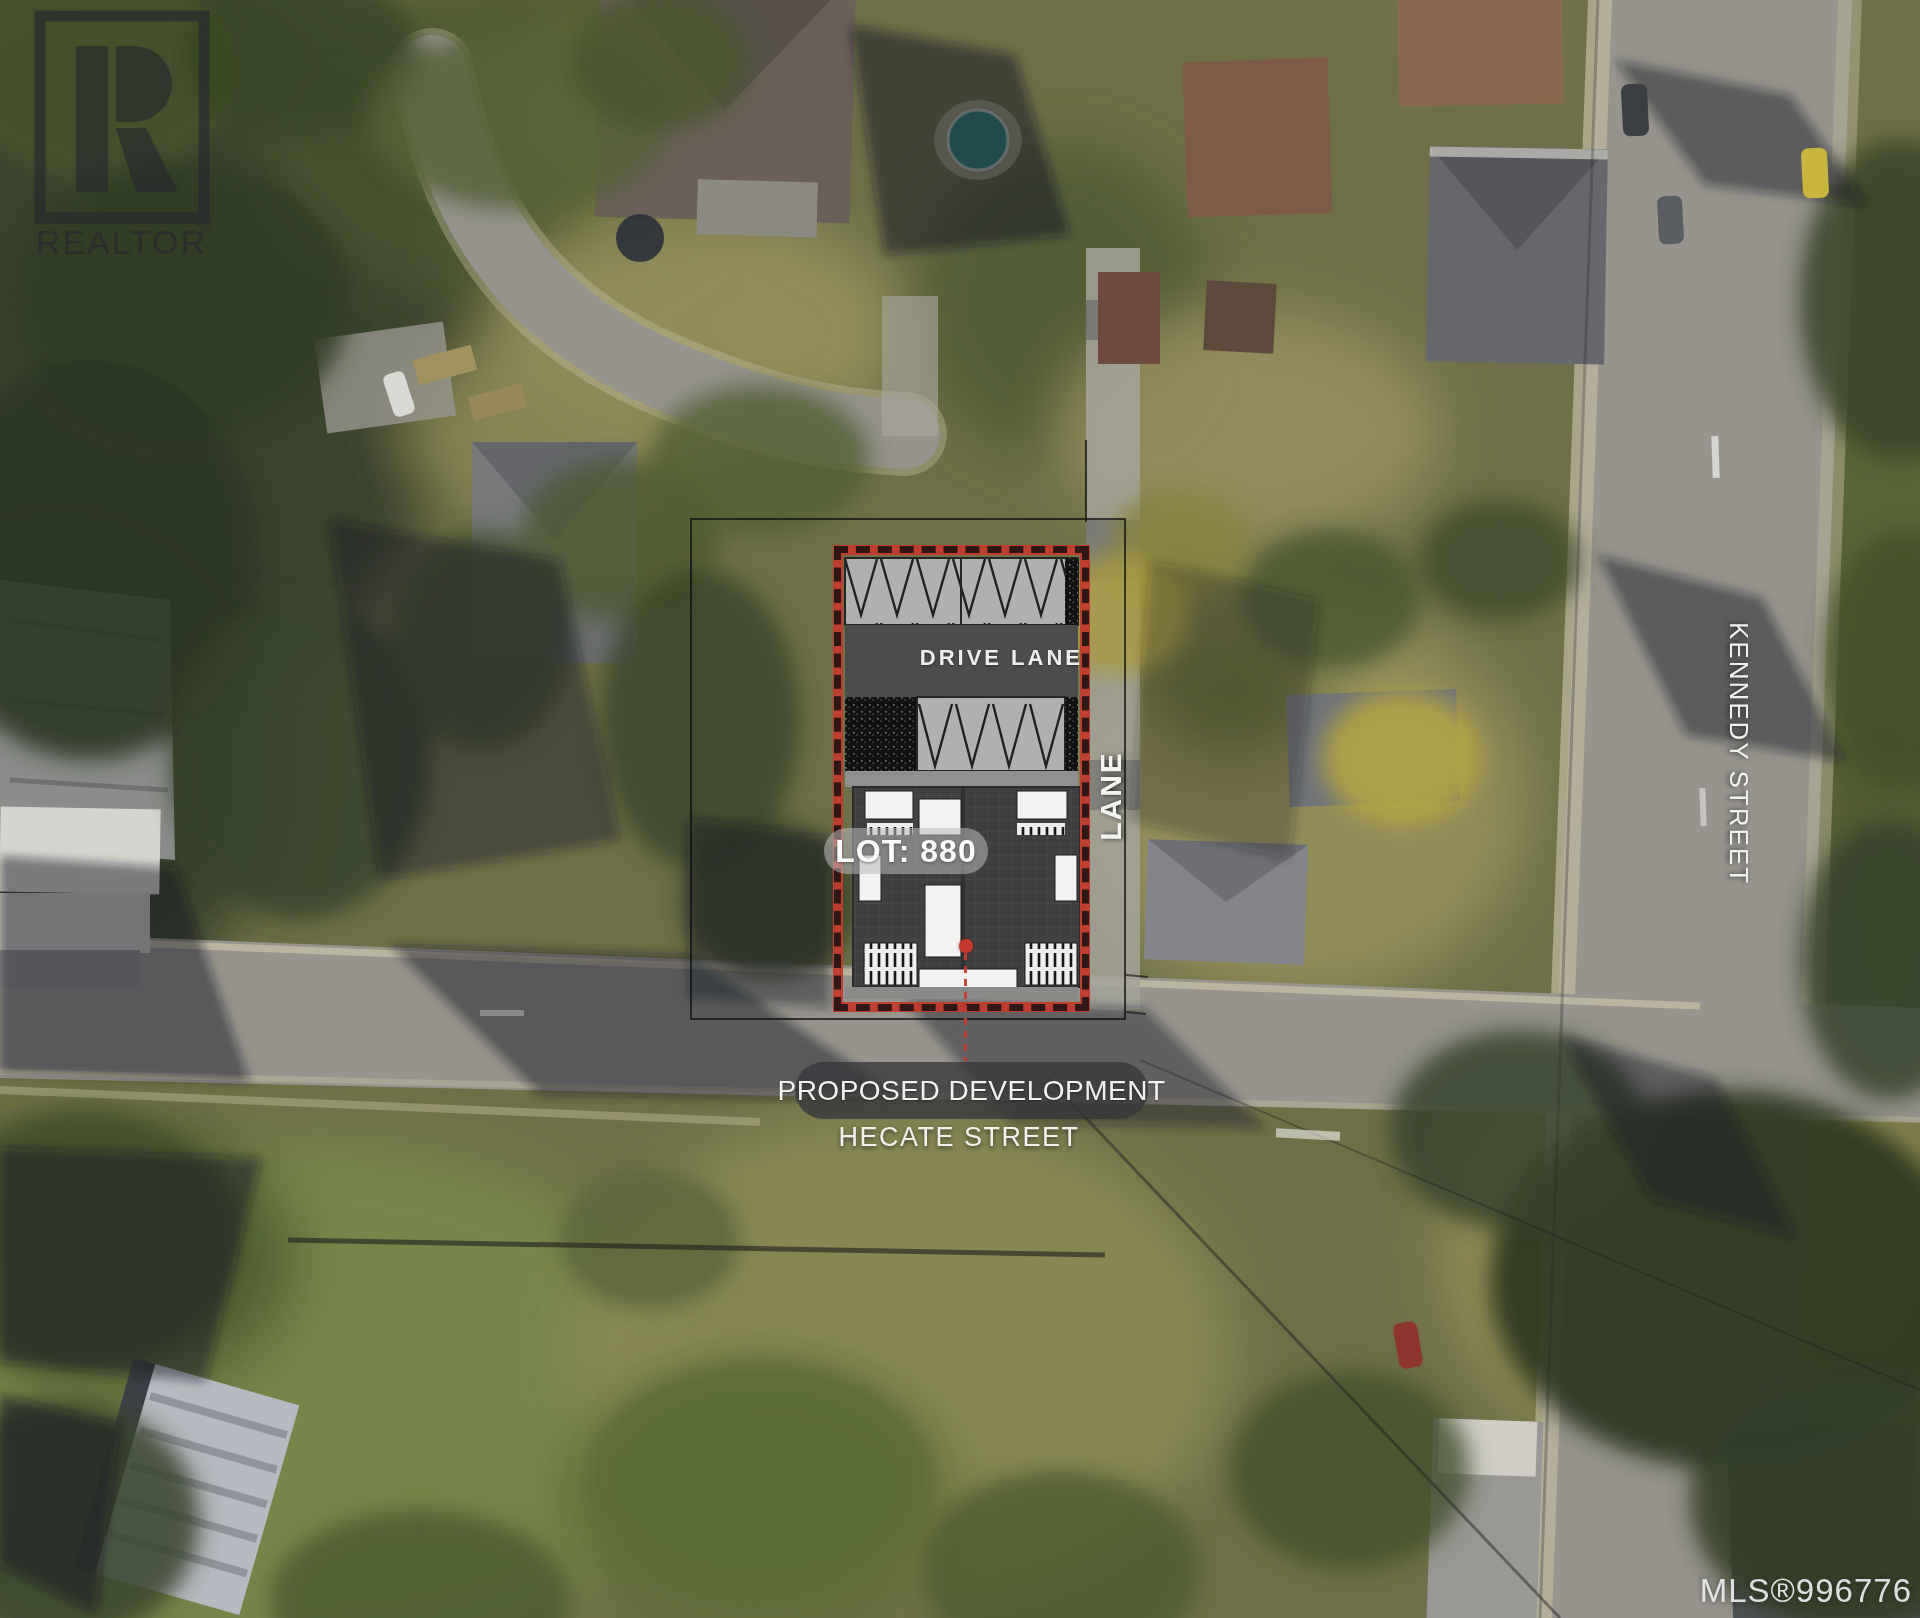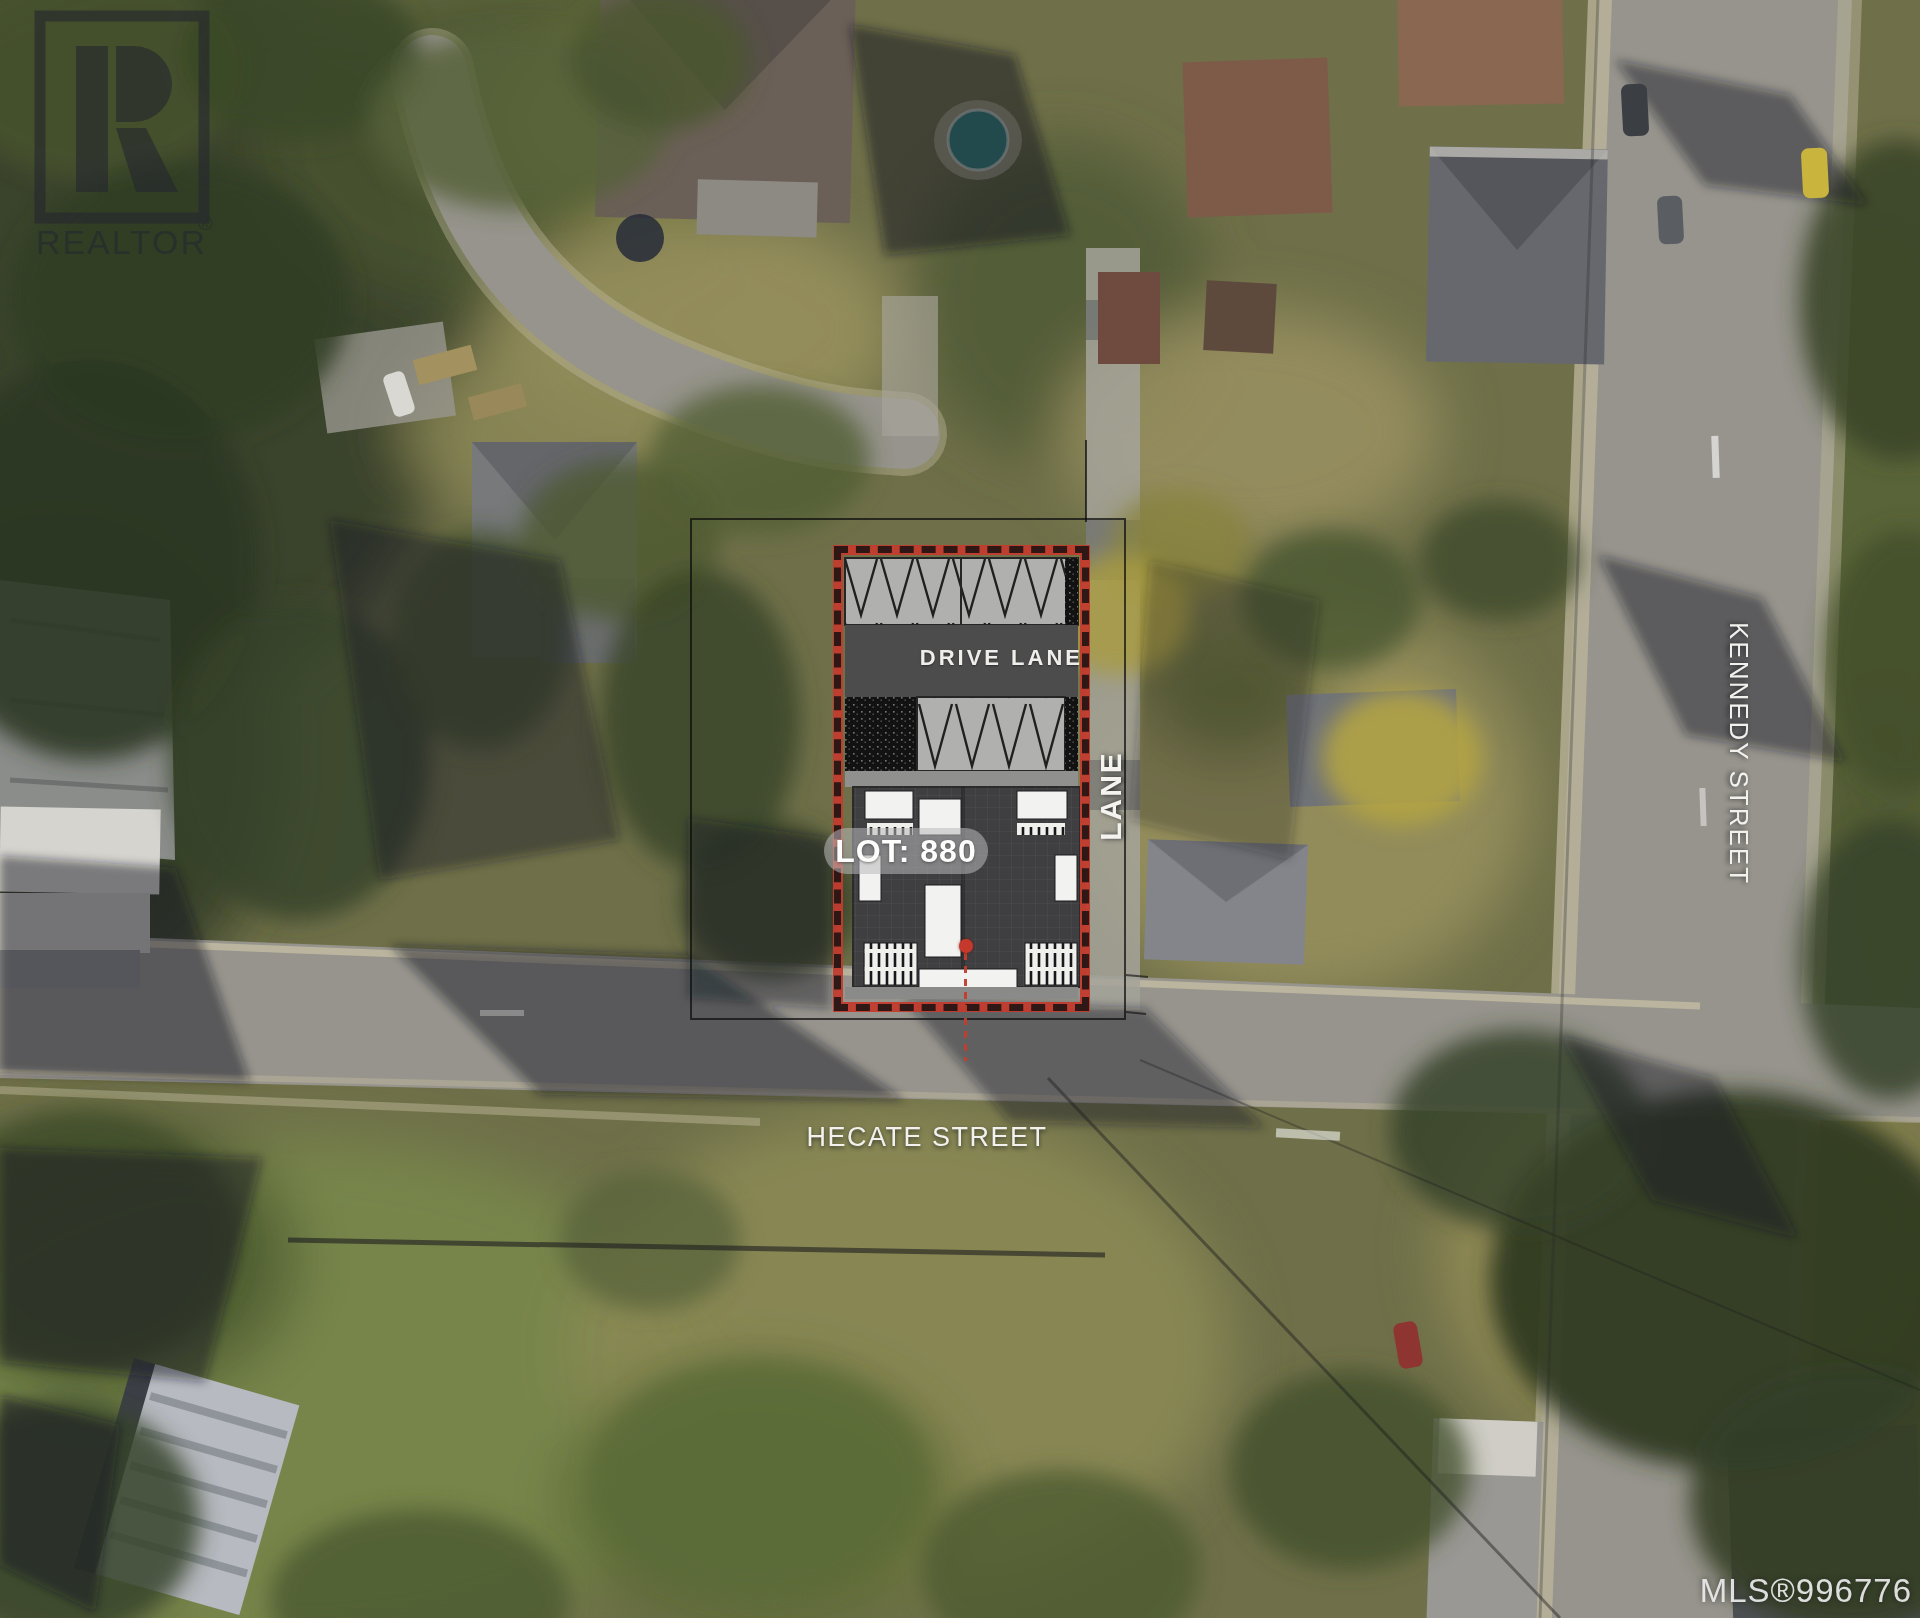--- a/index.html
+++ b/index.html
@@ -50,21 +50,21 @@
     text-shadow:0 2px 5px rgba(10,12,18,0.75);
   }
   .proposed-pill{
     position:absolute;left:795px;top:1062px;width:353px;height:57px;z-index:5;
     background:rgba(56,56,60,0.8);border-radius:29px;
     display:flex;align-items:center;justify-content:center;
     color:#f3f2ee;font-size:28px;font-weight:500;letter-spacing:0.5px;
     text-shadow:0 1px 2px rgba(0,0,0,0.4);white-space:nowrap;
   }
   .hecate-label{
-    position:absolute;left:777px;top:1122px;width:300px;z-index:5;
+    position:absolute;left:809px;top:1122px;width:300px;z-index:5;
     text-align:center;color:#f2f1ed;font-size:27px;font-weight:500;
     letter-spacing:1.5px;text-shadow:0 2px 4px rgba(15,18,24,0.65);white-space:nowrap;
   }
   .kennedy-label{
     position:absolute;left:1633px;top:711px;width:210px;height:32px;z-index:2;
     transform:rotate(90deg);text-align:center;
     color:#f2f1ed;font-size:26px;font-weight:500;letter-spacing:2px;
     text-shadow:0 2px 5px rgba(12,15,22,0.7);white-space:nowrap;
   }
   .realtor{position:absolute;left:28px;top:8px;width:190px;height:252px;z-index:6;opacity:0.62;}
@@ -322,20 +322,21 @@
       <rect x="2" y="432" width="233" height="12" fill="#8a8a88"></rect>
     </svg>
   </div>
 
   <div class="drive-lane-label">DRIVE LANE</div>
   <div class="lot-pill">LOT: 880</div>
   <div class="red-dot"></div>
   <div class="leader-line"></div>
   <div class="lane-label">LANE</div>
 
+  <div class="proposed-pill">PROPOSED DEVELOPMENT</div>
   <div class="hecate-label">HECATE STREET</div>
   <div class="kennedy-label">KENNEDY STREET</div>
 
   <div class="realtor">
     <svg width="190" height="252" viewBox="0 0 190 252">
       <g fill="#262830" stroke="none">
         <rect x="12" y="8" width="164" height="202" fill="none" stroke="#262830" stroke-width="11"></rect>
         <g>
           <rect x="48" y="38" width="32" height="146"></rect>
           <path d="M88,38 L106,38 A38,38 0 0 1 106,114 L88,114 Z"></path>

